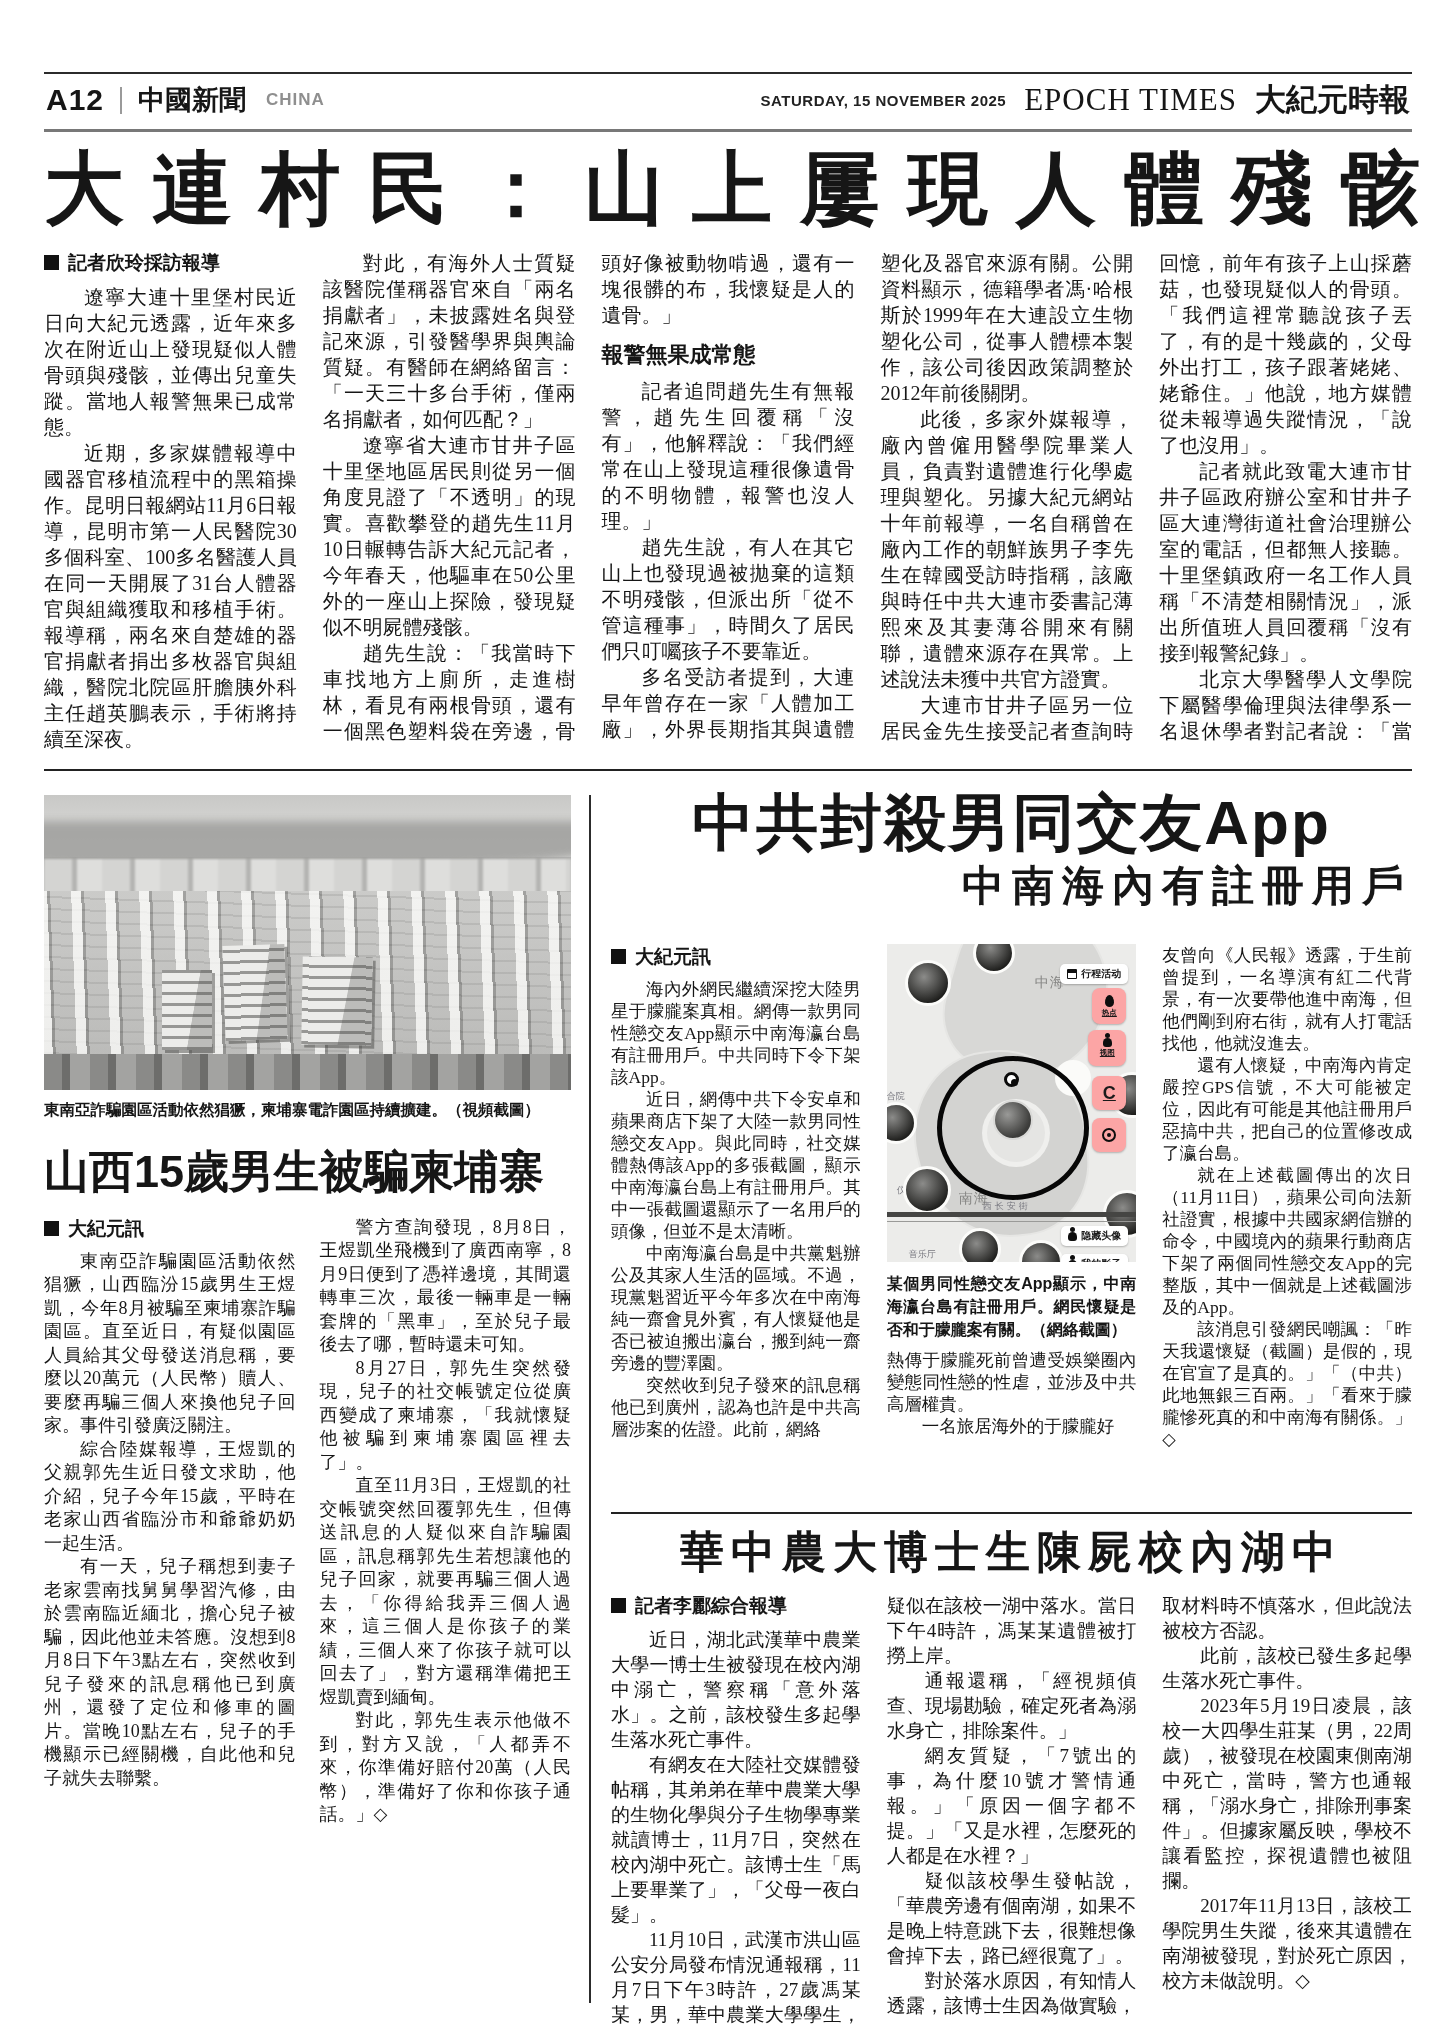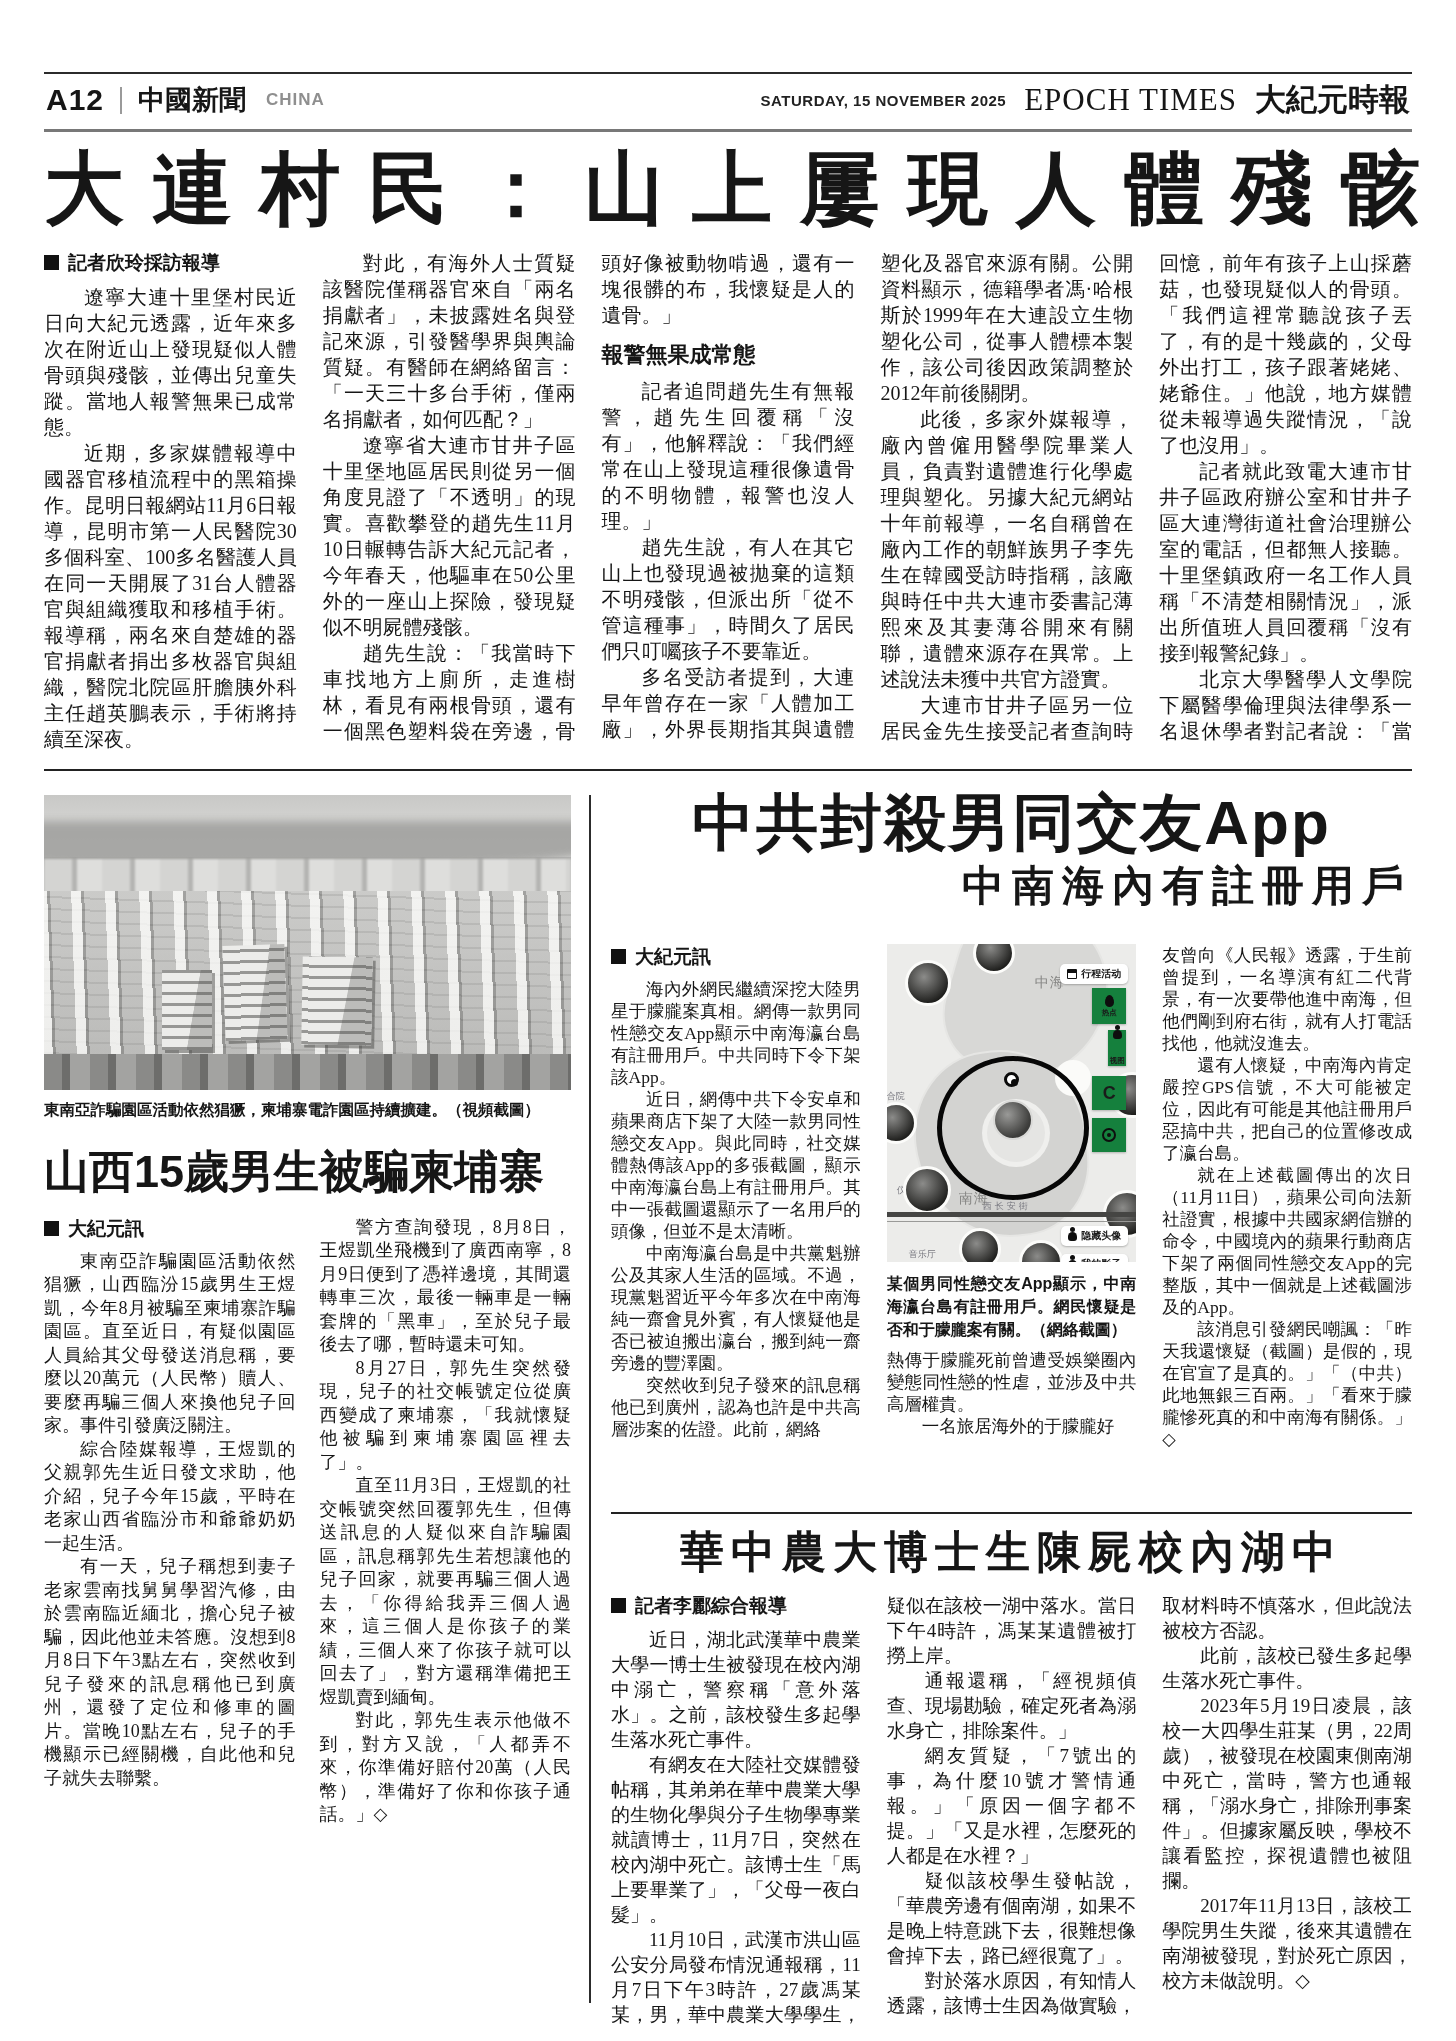--- a/index.html
+++ b/index.html
@@ -81,22 +81,22 @@
   .pin { position:absolute; left:117px; top:128px; width:15px; height:15px; border:3px solid #0a0a0a; border-radius:50%; background:#fff; }
   .pin::after { content:""; position:absolute; left:4px; top:4px; width:7px; height:7px; background:#0a0a0a; border-radius:50%; }
   .island-avatar { position:absolute; left:106px; top:156px; width:40px; height:40px; border-radius:50%;
                    background:radial-gradient(circle at 35% 35%, #9a9a98, #3c3c3a 70%); border:2px solid #d9d9d7; }
   .avatar { position:absolute; border-radius:50%; background:radial-gradient(circle at 40% 35%, #8c8c8a, #1d1d1b 75%); border:3px solid #fcfcfa; }
   .white-spot { position:absolute; left:168px; top:116px; width:36px; height:36px; border-radius:50%; background:#fbfbf9; }
   .map-label { position:absolute; color:#868684; font-size:14px; letter-spacing:1px; }
   .map-label-sm { position:absolute; color:#77777f; font-size:9px; }
   .road { position:absolute; left:0; right:0; top:268px; height:5px; background:#454543; }
   .road2 { position:absolute; left:0; right:0; top:277px; height:1px; background:#9a9a98; }
-  .mbtn { position:absolute; background:#15803d; border-radius:0; box-shadow:0 1px 2px rgba(0,0,0,.25);
-          display:flex; flex-direction:column; align-items:center; justify-content:center; color:#1a1a1a; }
+  .mbtn { position:absolute; background:#fca5a5; border-radius:8px; box-shadow:0 1px 2px rgba(0,0,0,.25);
+          display:flex; flex-direction:column; align-items:center; justify-content:center; color:#1a1a1a;text-decoration:underline; }
   .mpill { position:absolute; background:#fff; border-radius:5px; box-shadow:0 1px 2px rgba(0,0,0,.25);
            display:flex; align-items:center; gap:4px; padding:3px 7px; font-size:10px; font-weight:700; color:#1a1a1a; }
   .i-cal { width:10px; height:10px; border:1.5px solid #111; border-top:4px solid #111; border-radius:1px; }
   .i-flame { width:9px; height:12px; background:#0e0e0e; border-radius:50% 50% 50% 50%/62% 62% 38% 38%; }
   .i-person { width:9px; height:9px; background:#0e0e0e; border-radius:50% 50% 3px 3px; }
   .i-person::before { content:""; display:block; width:5px; height:5px; background:#0e0e0e; border-radius:50%; margin:-5px auto 0; }
   .i-refresh { font:700 18px "Liberation Sans","DejaVu Sans",sans-serif; }
   .i-locate { width:14px; height:14px; border:2px solid #0e0e0e; border-radius:50%; position:relative; }
   .i-locate::after { content:""; position:absolute; left:3px; top:3px; width:4px; height:4px; background:#0e0e0e; border-radius:50%; }
   .mbtn .mlab { font-size:7.5px; font-weight:700; margin-top:1px; }
@@ -223,21 +223,21 @@
               <span class="map-label-sm" style="left:96px; top:256px; letter-spacing:3px;">西长安街</span>
 
               <div class="mpill" style="right:8px; top:8px;margin-top:12px;">
                 <span class="i-cal"></span>
                 <span>行程活动</span>
               </div>
               <div class="mbtn" style="right:10px; top:44px; width:34px; height:36px;">
                 <span class="i-flame"></span>
                 <span class="mlab">热点</span>
               </div>
-              <div class="mbtn" style="right:10px; top:86px; width:18px; height:36px;justify-content:space-between;">
+              <div class="mbtn" style="right:10px; top:86px; width:38px; height:36px;">
                 <span class="i-person"></span>
                 <span class="mlab">视图</span>
               </div>
               <div class="mbtn" style="right:10px; top:132px; width:34px; height:34px;">
                 <span class="i-refresh">C</span>
               </div>
               <div class="mbtn" style="right:10px; top:174px; width:34px; height:34px;">
                 <span class="i-locate"></span>
               </div>
               <div class="mpill" style="right:8px; top:282px;">

